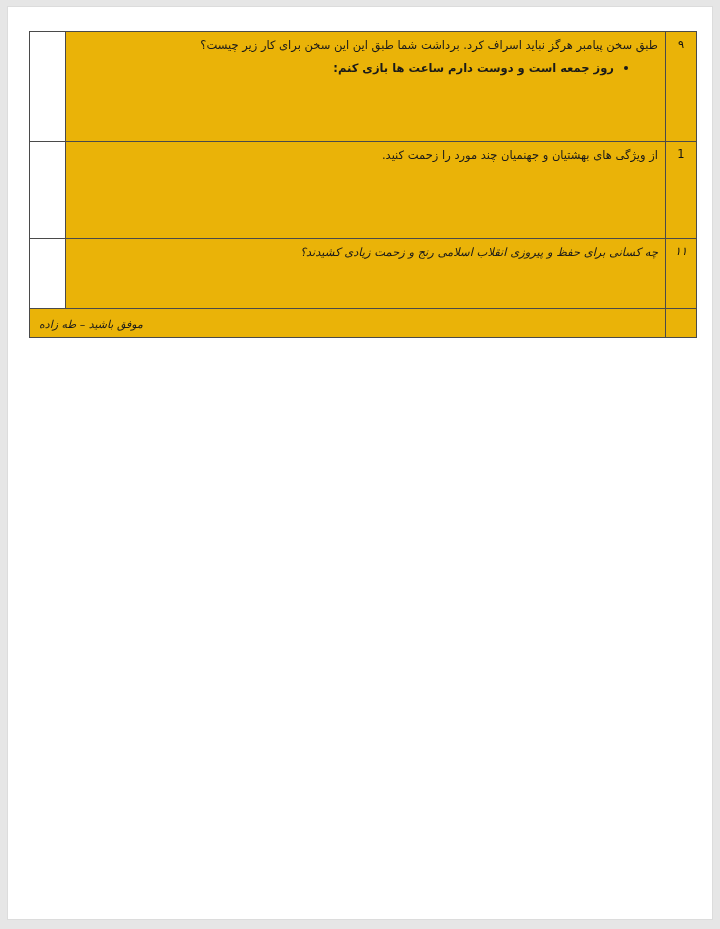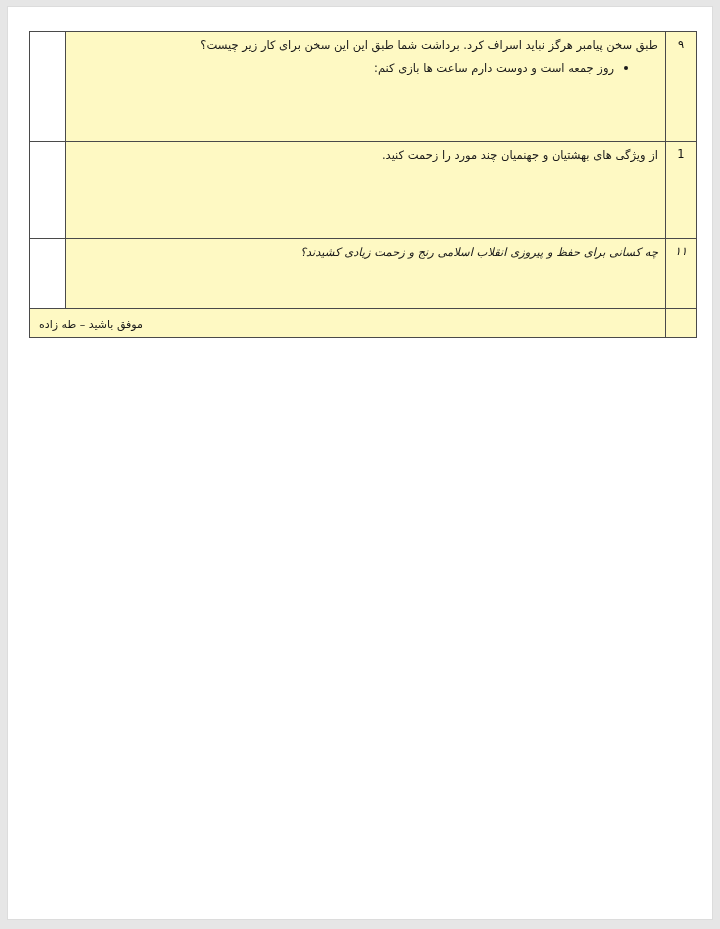--- a/index.html
+++ b/index.html
@@ -41,21 +41,21 @@
     width: 667px;
     border-collapse: collapse;
     table-layout: fixed;
     direction: rtl;
   }
 
   .exam-table td {
     border: 1px solid #4a4a4a;
     vertical-align: top;
     padding: 0;
-    background: #fef9c3;
+    background: #eab308;
   }
 
   
   col.c-num   { width: 31px; }
   col.c-body  { width: 600px; }
   col.c-spare { width: 36px; }
 
   td.cell-num {
     text-align: center;
     font-size: 11.5px;
@@ -70,40 +70,41 @@
   }
 
   td.cell-spare {
     background: #fff;
   }
 
   
   tr.row-q9  td { height: 110px; }
   tr.row-q10 td { height: 97px; }
   tr.row-q11 td { height: 70px; font-style: italic; }
-  tr.row-footer td { height: 27px; }
+  tr.row-footer td { height: 27px; font-style: italic; }
 
   
   tr.row-q10 td { border-top-color: #8d8d8d; }
   tr.row-footer td { border-top-color: #6e6e6e; }
 
   .q-text {
     font-size: 11.5px;
     line-height: 1.55;
     color: #1a1a1a;
     text-align: right;
     direction: rtl;
     letter-spacing: 0.1px;
   }
 
   .q-bullet-list {
     list-style: none;
     margin: 5px 0 0 0;
     padding: 0 30px 0 0;
     direction: rtl;
+    font-weight: bold;
   }
 
   .q-bullet-list li {
     position: relative;
     font-size: 11.5px;
     line-height: 1.55;
     color: #1a1a1a;
     text-align: right;
     padding-right: 14px;
   }

